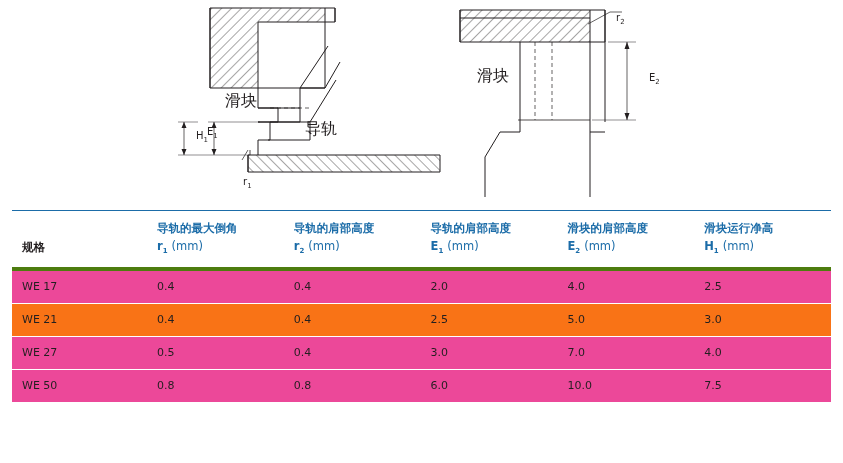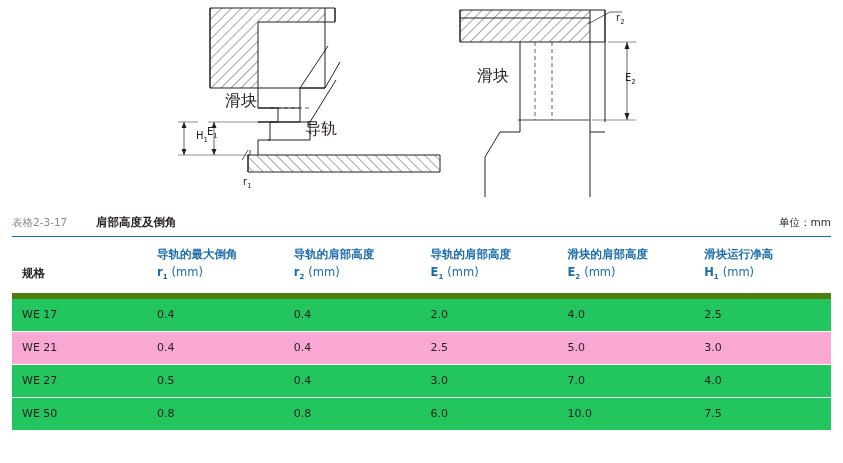--- a/index.html
+++ b/index.html
@@ -82,40 +82,40 @@
   table.spec col.cx { width: 136.8px; }
 
   table.spec thead th {
     text-align: left;
     vertical-align: top;
     font-size: 11.5px;
     font-weight: bold;
     color: #1b6ca8;
     padding: 9px 10px 10px 10px;
     border-top: 1px solid #1b6ca8;
-    border-bottom: 6px solid #4d7c0f;
+    border-bottom: 4px solid #4d7c0f;
     line-height: 1.55;
   }
   table.spec thead th.reg {
     color: #231f20;
     vertical-align: bottom;
     padding-bottom: 10px;
   }
   table.spec tbody td {
     font-size: 11px;
     color: #231f20;
     padding: 7px 10px;
     border-bottom: 1px solid #ffffff;
     height: 18px;
   }
   table.spec tbody tr.shade td {
-    background: #22c55e;
+    background: #ec4899;
   }
   table.spec tbody tr.plain td {
-    background: #f9a8d4;
+    background: #f97316;
   }
   table.spec tbody tr:last-child td {
     border-bottom: none;
   }
   .hdr-l1 { display: block; }
   .hdr-l2 { display: block; }
   .u { font-weight: normal; }
 </style>
 </head>
 <body>
@@ -214,30 +214,25 @@
       <span>E</span><span class="sub-idx">1</span>
     </div>
     <div class="fig-label sub" style="left:243px; top:176px;">
       <span>r</span><span class="sub-idx">1</span>
     </div>
 
     <div class="fig-label" style="left:477px; top:66px;">滑块</div>
     <div class="fig-label sub" style="left:616px; top:12px;">
       <span>r</span><span class="sub-idx">2</span>
     </div>
-    <div class="fig-label sub" style="left:625px; top:72px;">
+    <div class="fig-label sub" style="left:649px; top:72px;">
       <span>E</span><span class="sub-idx">2</span>
     </div>
   </div>
 
-  <div class="caption-row">
-    <div class="caption-num">表格2-3-17</div>
-    <div class="caption-title">肩部高度及倒角</div>
-    <div class="caption-unit">单位：mm</div>
-  </div>
 
   <table class="spec">
     <colgroup>
       <col class="c0">
         <col class="cx">
         <col class="cx">
         <col class="cx">
         <col class="cx">
         <col class="cx">
     </colgroup>

